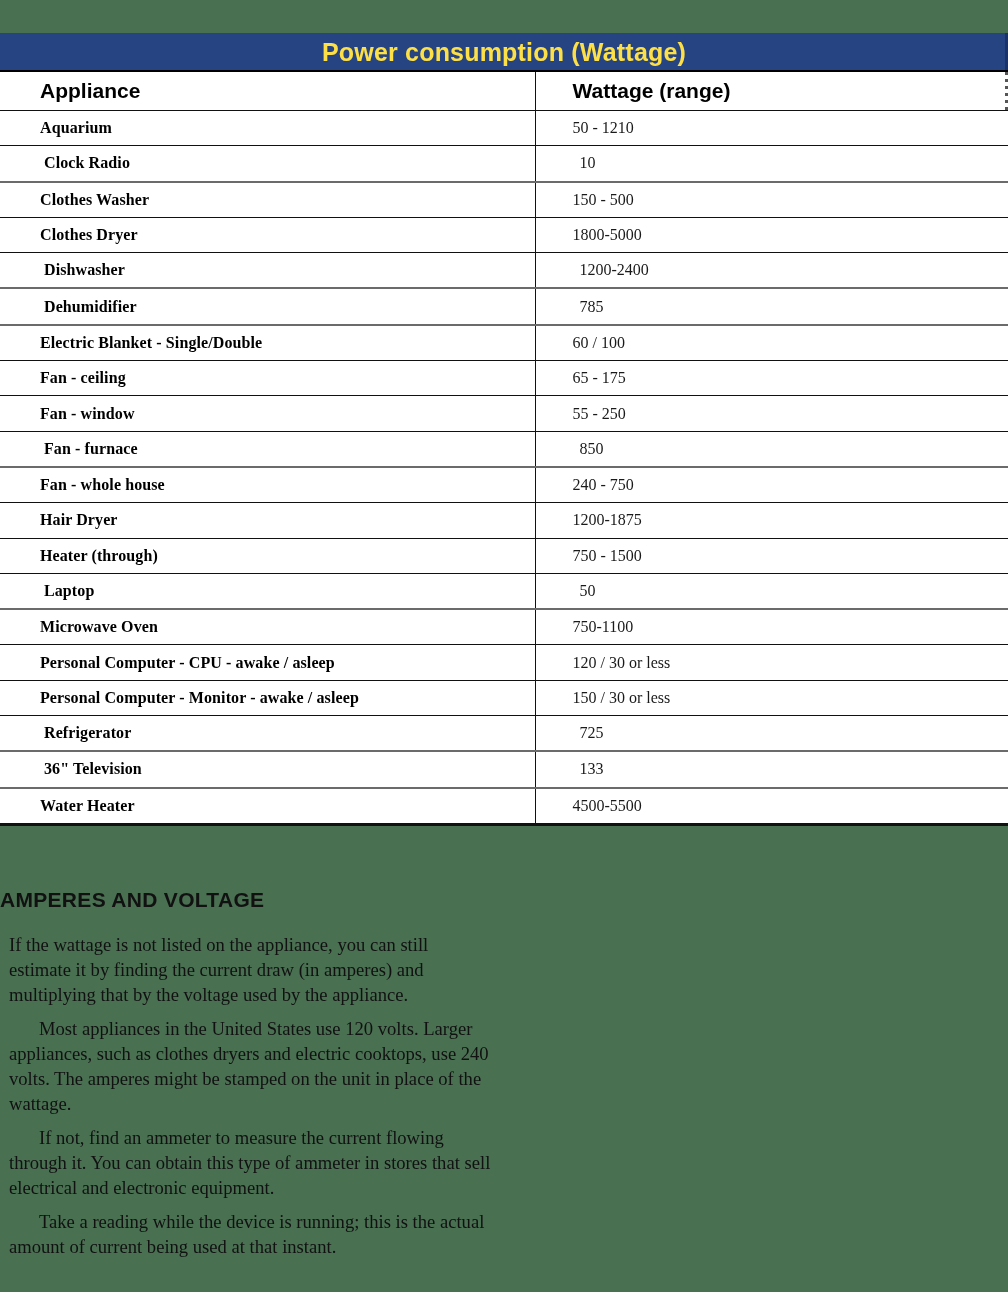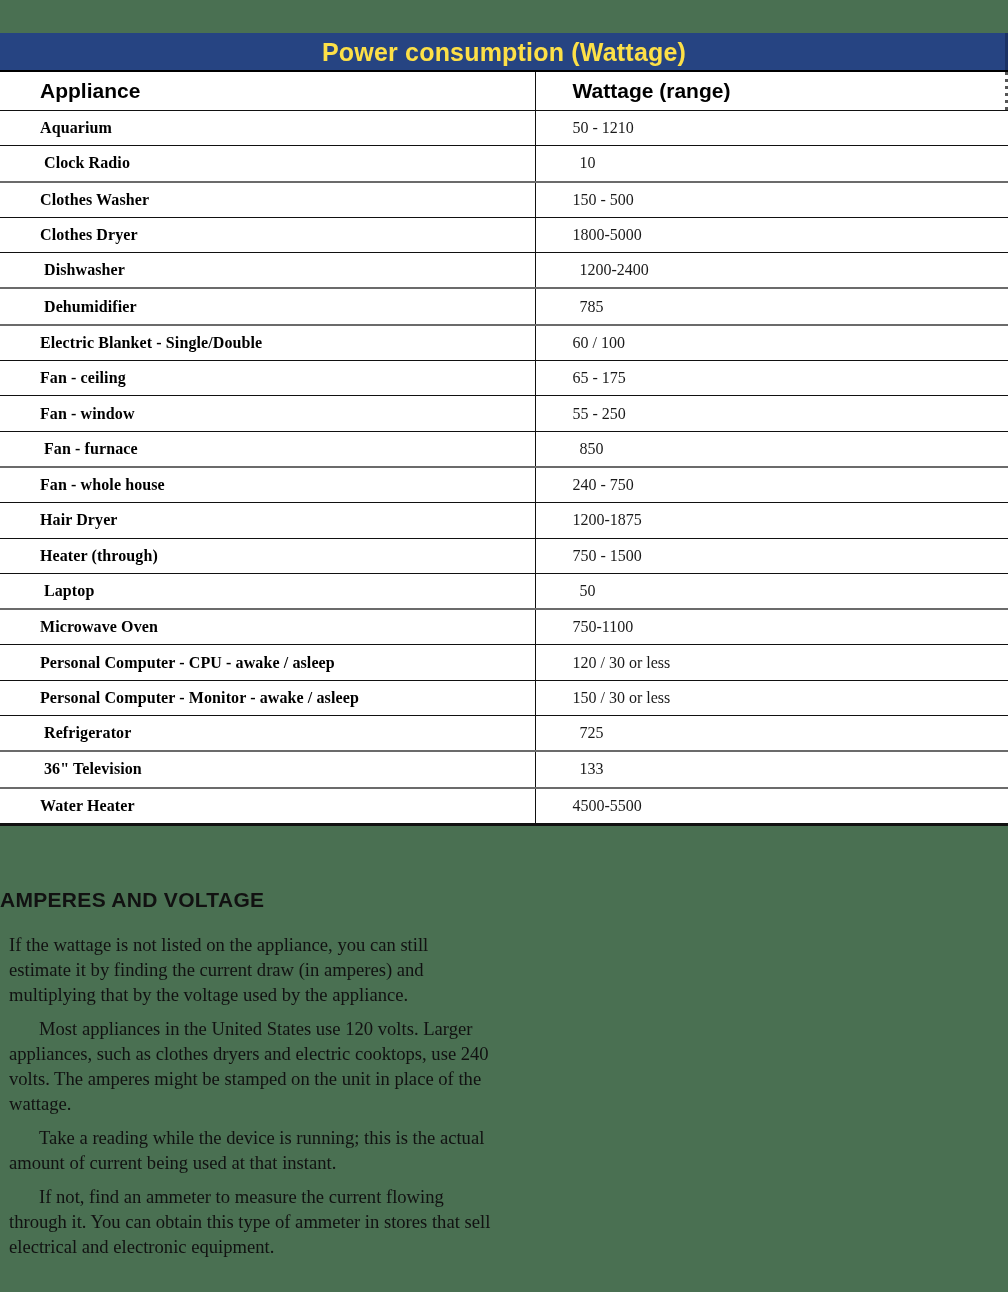--- a/index.html
+++ b/index.html
@@ -231,15 +231,15 @@
           <td class="wattage">4500-5500</td>
         </tr>
       </tbody>
   </table>
 </div>
 
 <div id="prose">
   <h2>AMPERES AND VOLTAGE</h2>
   <p>If the wattage is not listed on the appliance, you can still estimate it by finding the current draw (in amperes) and multiplying that by the voltage used by the appliance.</p>
   <p class="indent">Most appliances in the United States use 120 volts. Larger appliances, such as clothes dryers and electric cooktops, use 240 volts. The amperes might be stamped on the unit in place of the wattage.</p>
+  <p class="indent">If not, find an ammeter to measure the current flowing through it. You can obtain this type of ammeter in stores that sell electrical and electronic equipment.</p>
   <p class="indent">Take a reading while the device is running; this is the actual amount of current being used at that instant.</p>
-  <p class="indent">If not, find an ammeter to measure the current flowing through it. You can obtain this type of ammeter in stores that sell electrical and electronic equipment.</p>
 </div>
 
 </body></html>

